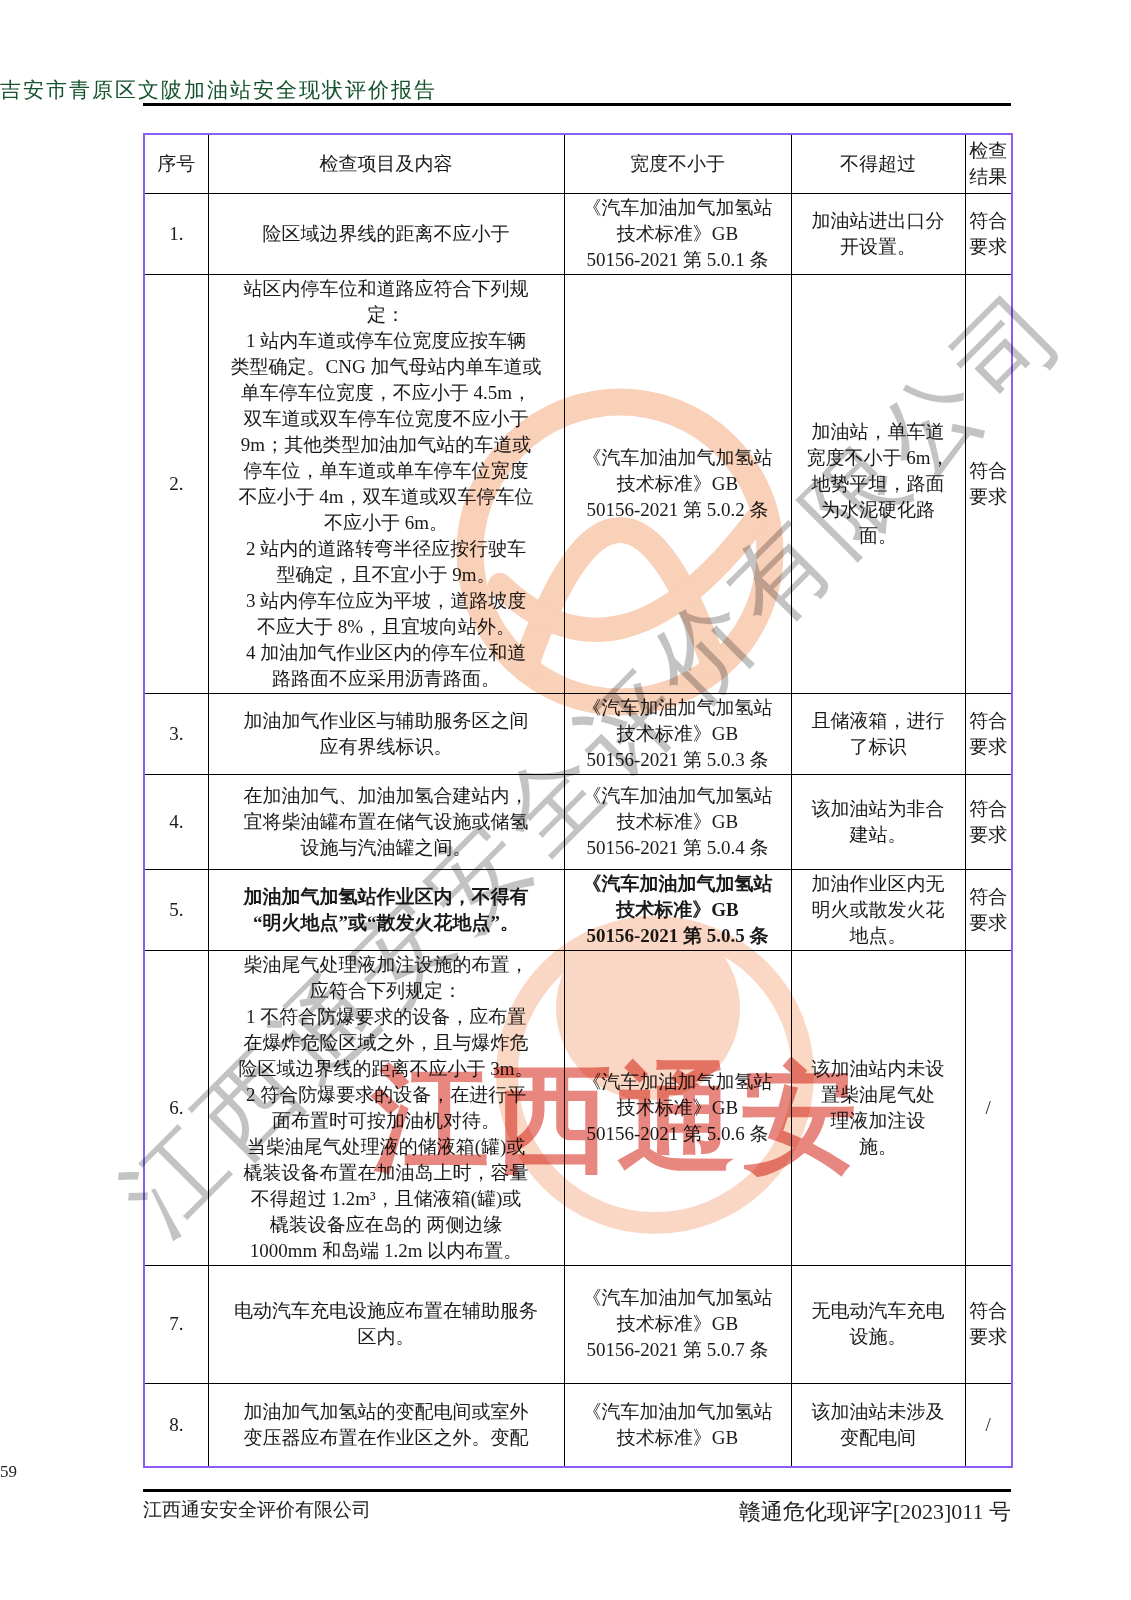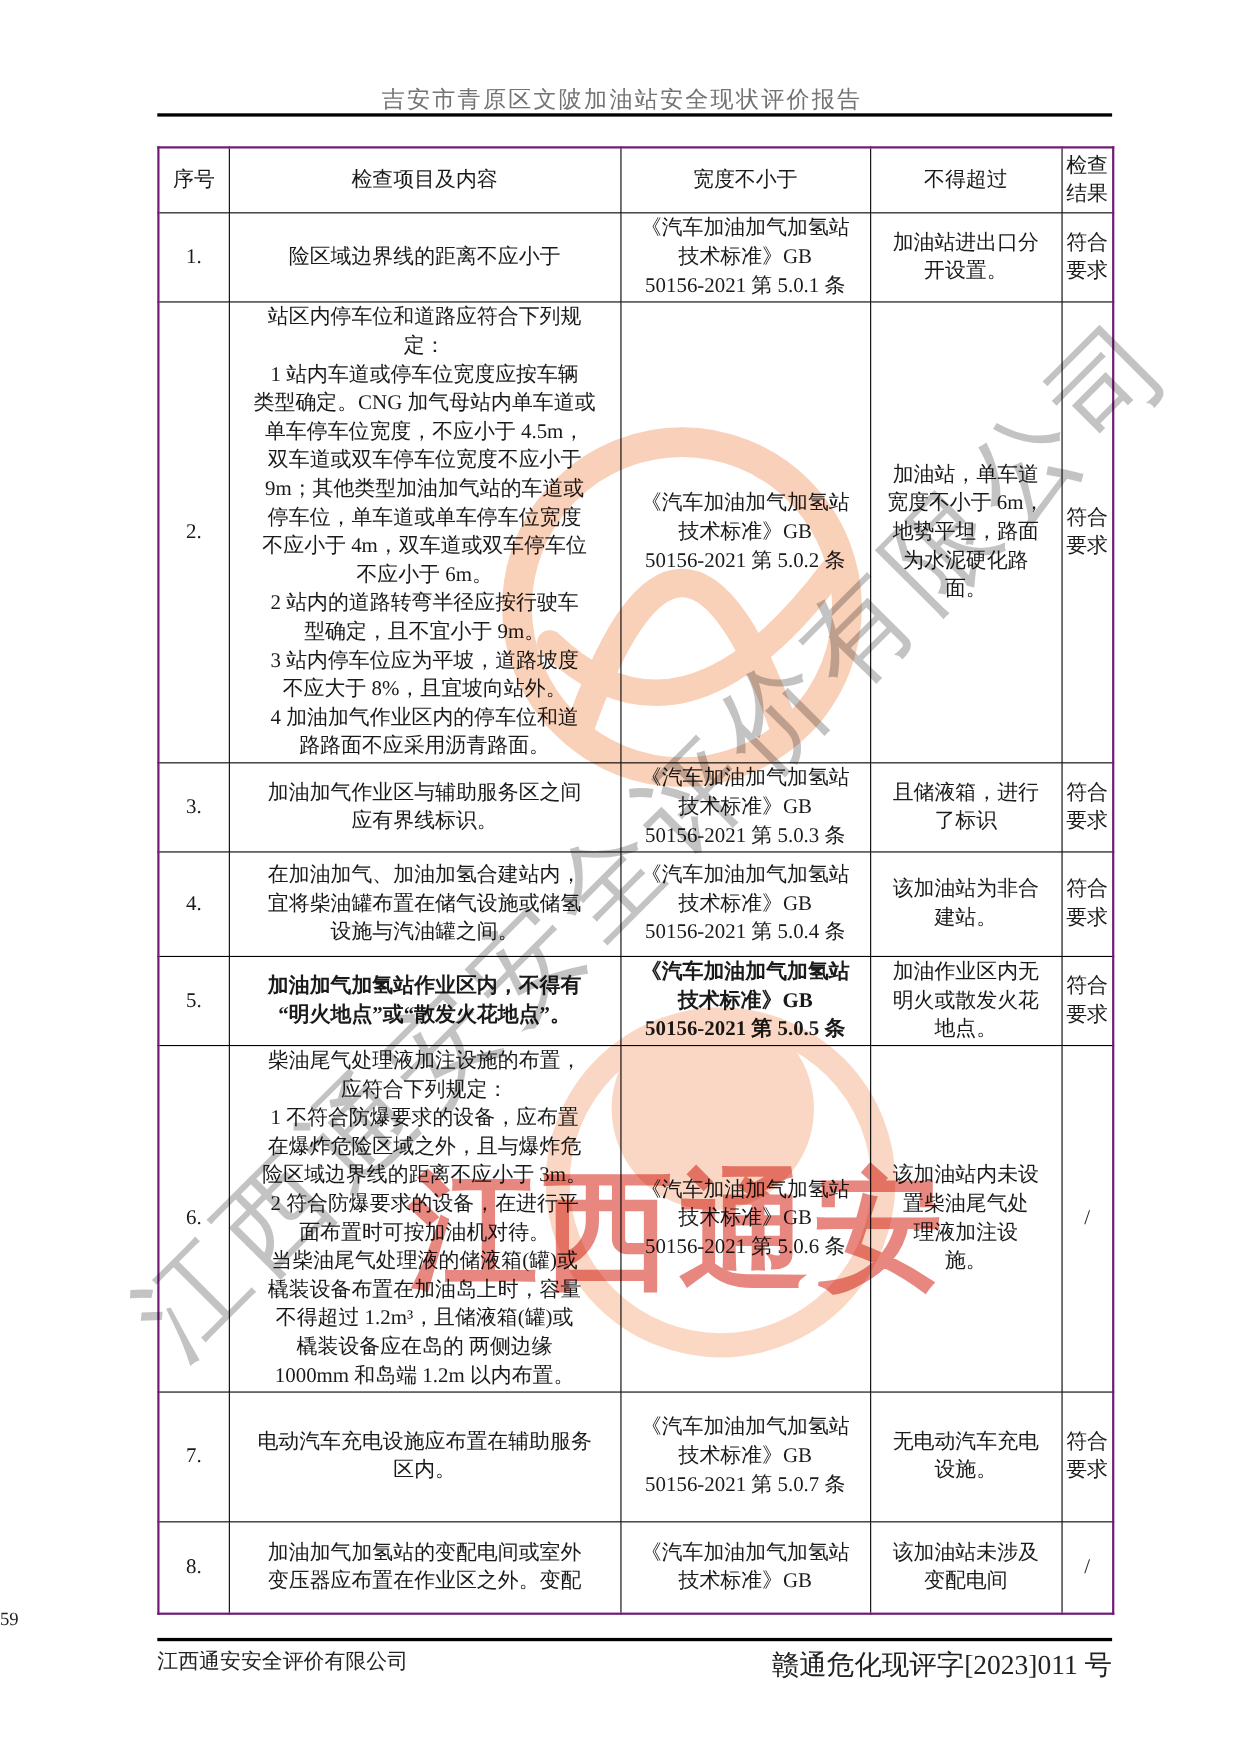--- a/index.html
+++ b/index.html
@@ -4,30 +4,30 @@
 <style>
   html,body{margin:0;padding:0;}
   body{
     width:1131px;height:1600px;position:relative;background:#ffffff;
     font-family:"Liberation Serif","DejaVu Serif",serif;color:#1a1a1a;
     overflow:hidden;
   }
   
   .page-header-title{
     position:absolute;top:76px;left:0;width:100%;
-    text-align:center;font-size:21px;letter-spacing:2px;color:#737373;
+    font-size:21px;letter-spacing:2px;color:#14532d;
   }
   .title-rule{
     position:absolute;left:143px;top:103px;width:868px;height:3px;background:#000;
   }
   
   table.check-table{
     position:absolute;left:143px;top:133px;width:868px;
     border-collapse:collapse;table-layout:fixed;z-index:1;
-    border:2px solid #701a75;
+    border:2px solid #8b5cf6;
   }
   .check-table th,.check-table td{
     border:1px solid #000;
     font-size:19px;line-height:26px;font-weight:normal;
     text-align:center;vertical-align:middle;
     white-space:pre-line;padding:1px 3px;color:#1a1a1a;
     overflow:hidden;
   }
   .check-table thead tr{height:59px;}
   .check-table td.emph{font-weight:bold;}
@@ -36,21 +36,21 @@
     position:absolute;top:1462px;left:0;width:100%;
     text-align:left;font-size:17px;color:#222;
   }
   .footer-rule{
     position:absolute;left:143px;top:1489px;width:868px;height:3px;background:#000;
   }
   .footer-left{
     position:absolute;top:1497px;left:143px;font-size:19px;color:#222;
   }
   .footer-right{
-    position:absolute;top:1497px;right:120px;font-size:25px;color:#222;margin-left:15px;
+    position:absolute;top:1497px;right:120px;font-size:22px;color:#222;margin-left:15px;
   }
   
   .wm{pointer-events:none;mix-blend-mode:multiply;}
   .wm-logo-svg{
     position:absolute;left:0;top:0;width:1131px;height:1600px;z-index:2;
   }
   .wm-diagonal{
     position:absolute;left:595px;top:762px;z-index:3;
     transform:translate(-50%,-50%) rotate(-45deg);
     font-size:98px;letter-spacing:9px;white-space:nowrap;

